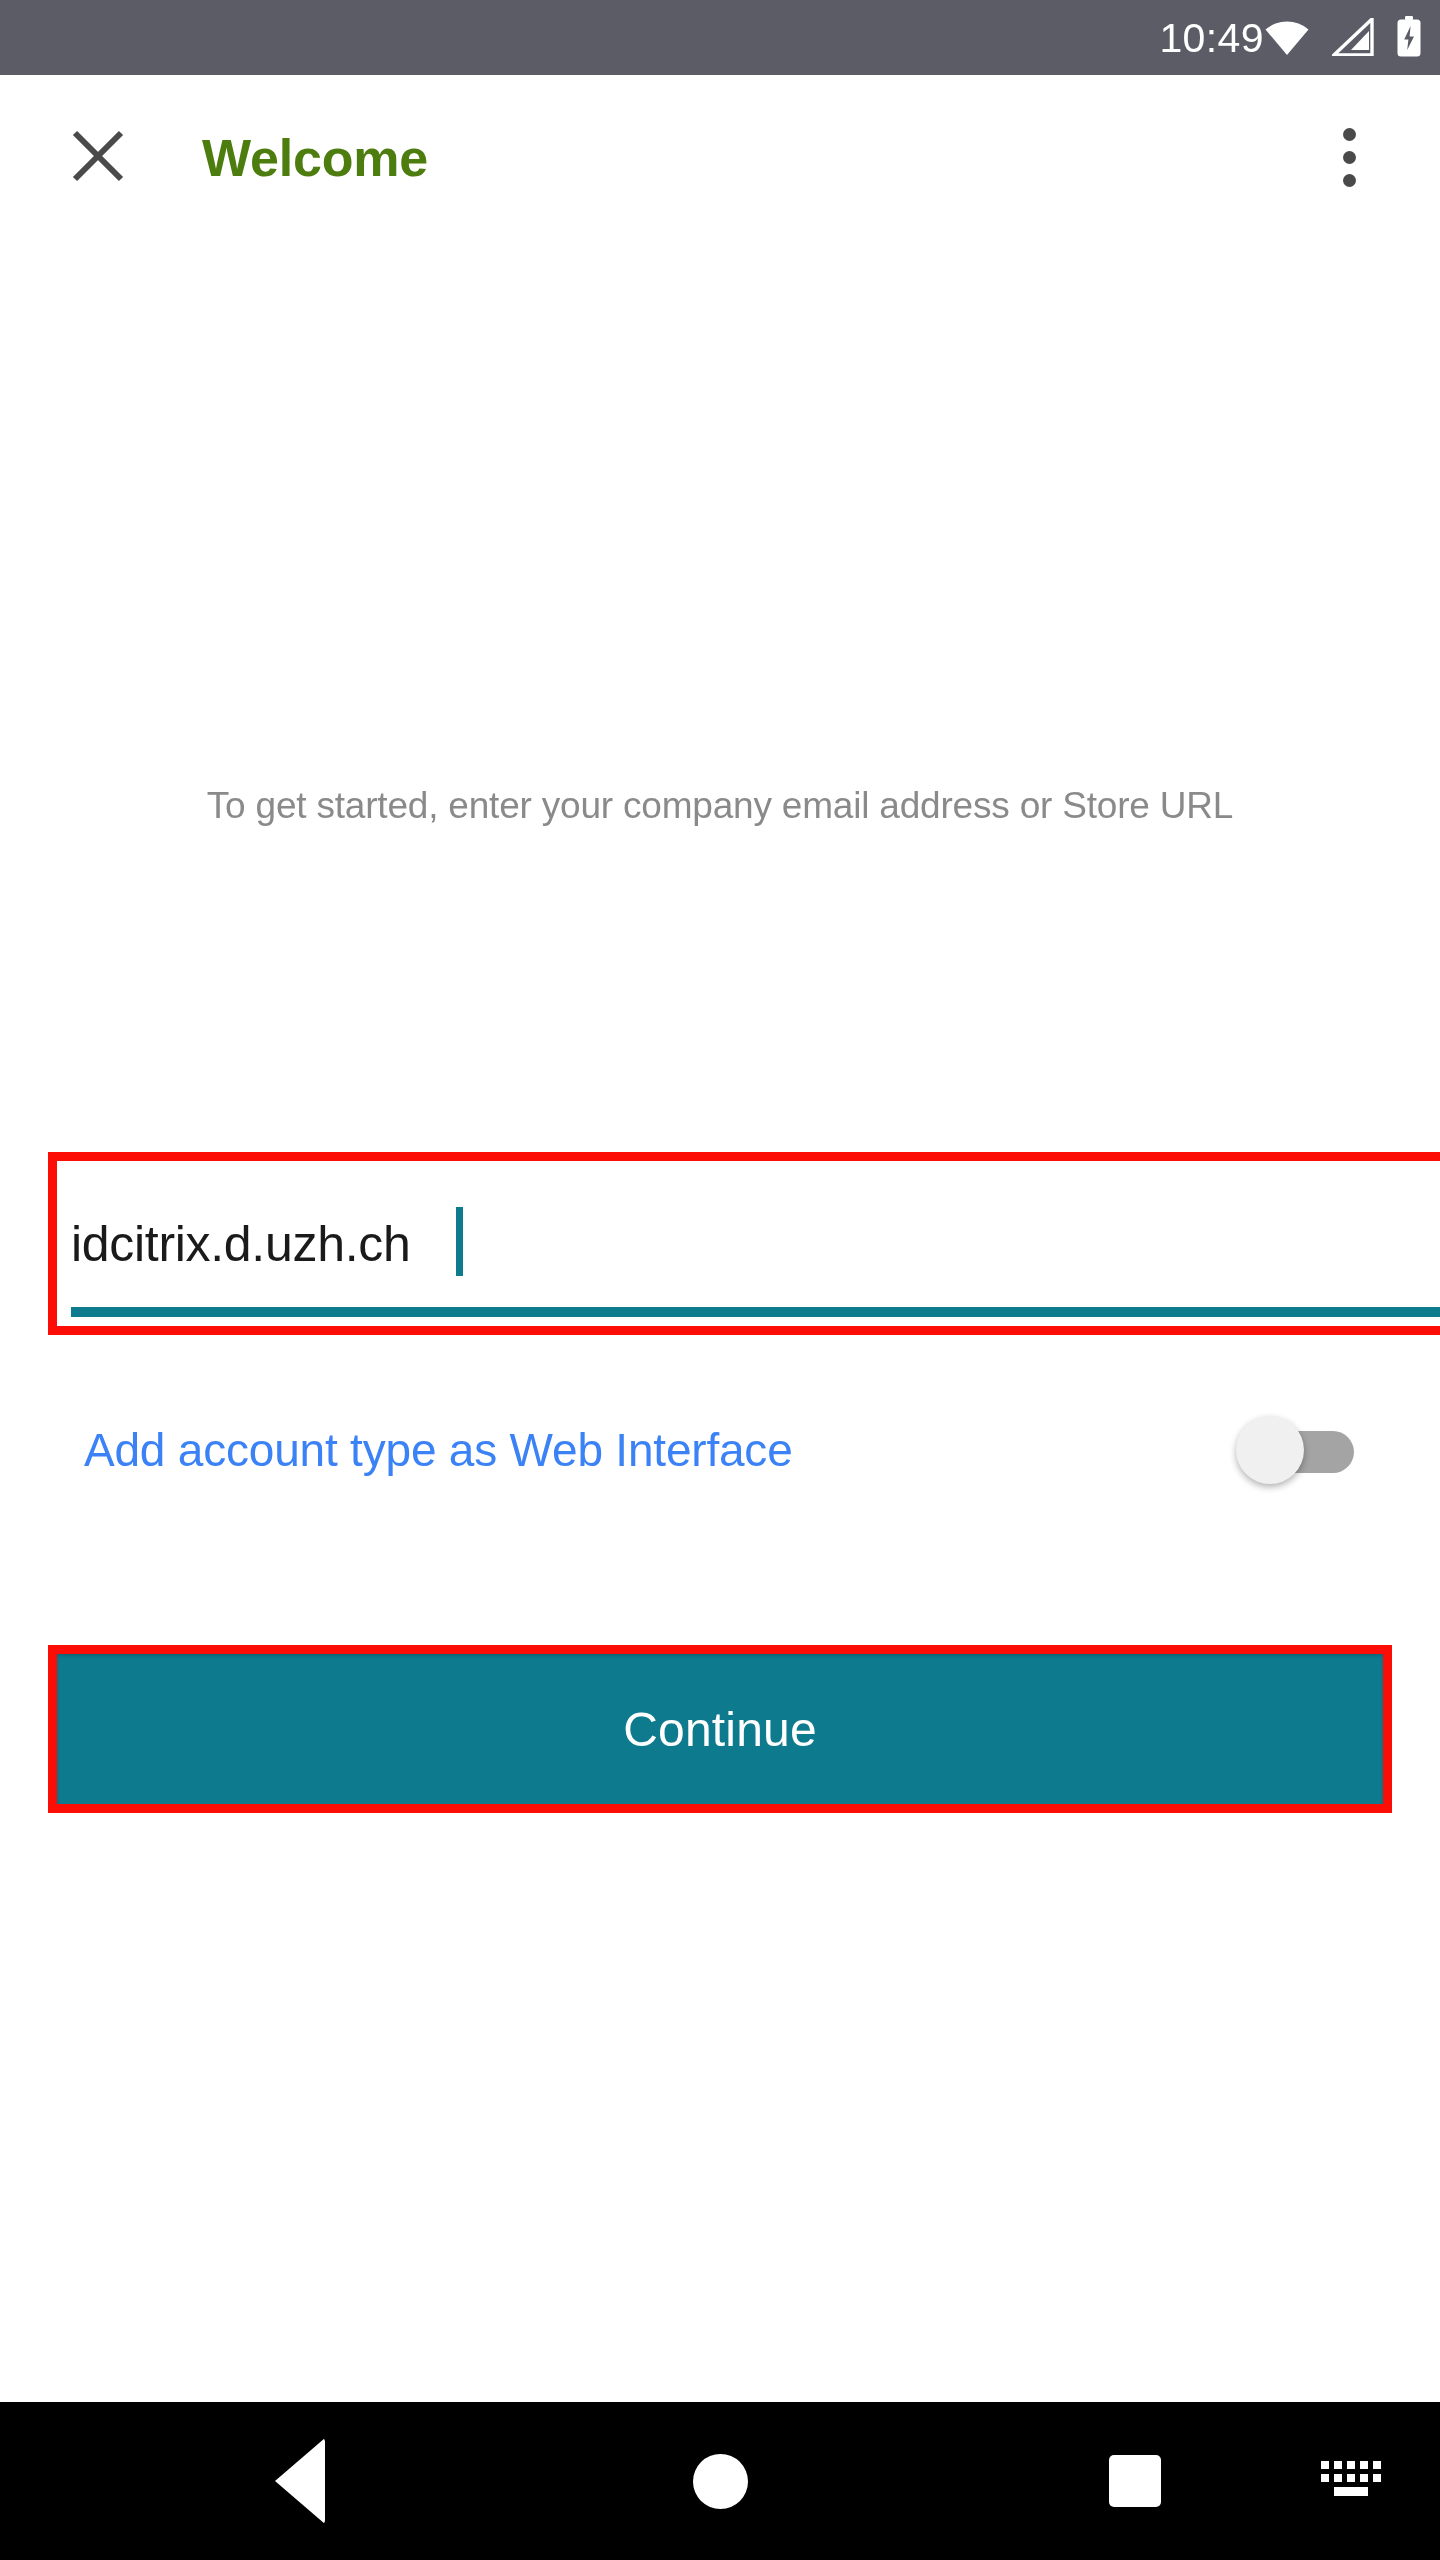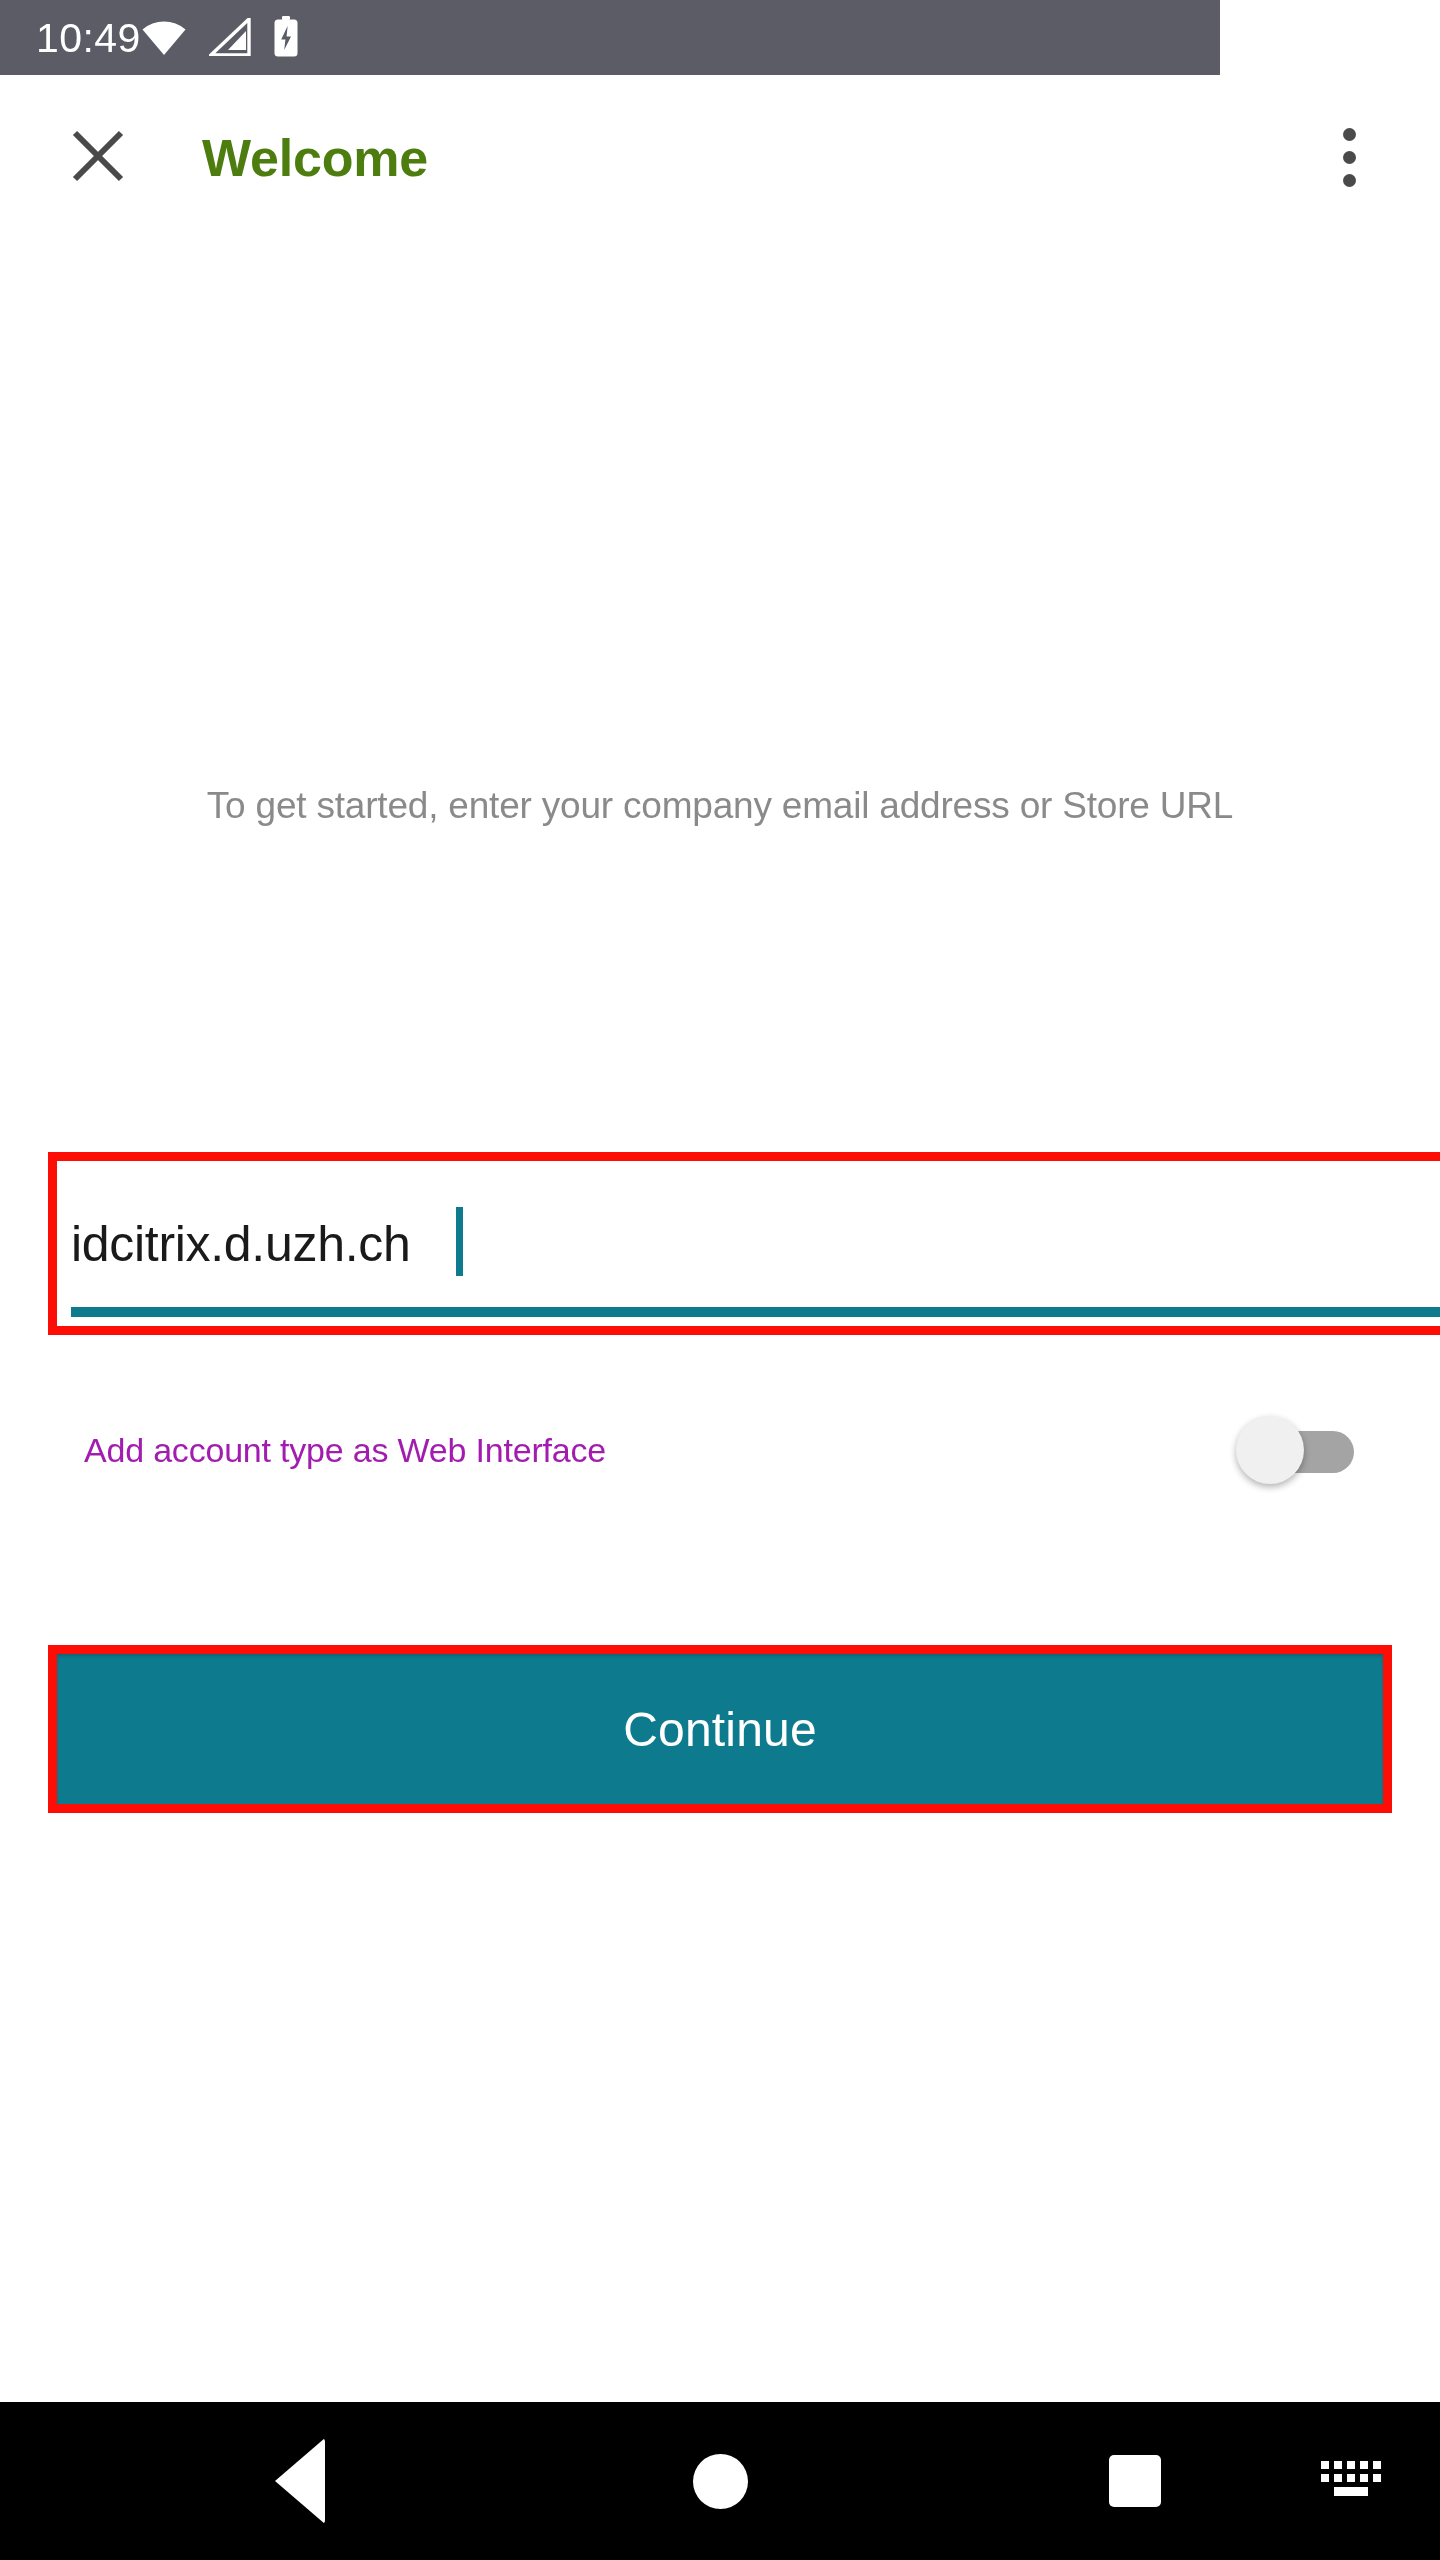--- a/index.html
+++ b/index.html
@@ -12,28 +12,28 @@
     height: 2560px;
     font-family: "Liberation Sans", sans-serif;
     overflow: hidden;
     position: relative;
   }
 
   
   #status-bar {
     position: absolute;
     top: 0; left: 0;
-    width: 1220px;
+    width: 1440px;
     height: 75px;
     background: #5c5c66;
     display: flex;
     align-items: center;
-    justify-content: flex-start;
-    box-sizing: border-box;
-    padding: 0 40px 0 36px;
+    justify-content: flex-end;
+    box-sizing: border-box;
+    padding: 0 18px 0 36px;
   }
   #status-clock {
     color: #ffffff;
     font-size: 41px;
     font-weight: 400;
     letter-spacing: 0.4px;
     line-height: 1;
     padding-top: 2px;
   }
   #status-icons {
@@ -159,22 +159,22 @@
     top: 1155px;
     width: 1440px;
     height: 110px;
     display: flex;
     align-items: center;
     justify-content: space-between;
     box-sizing: border-box;
     padding: 0 84px 0 84px;
   }
   #toggle-label {
-    color: #a21caf;
-    font-size: 34px;
+    color: #3b82f6;
+    font-size: 46px;
     letter-spacing: -0.2px;
     white-space: nowrap;
   }
   #web-interface-toggle {
     position: relative;
     width: 120px;
     height: 72px;
     cursor: pointer;
     flex: none;
   }

